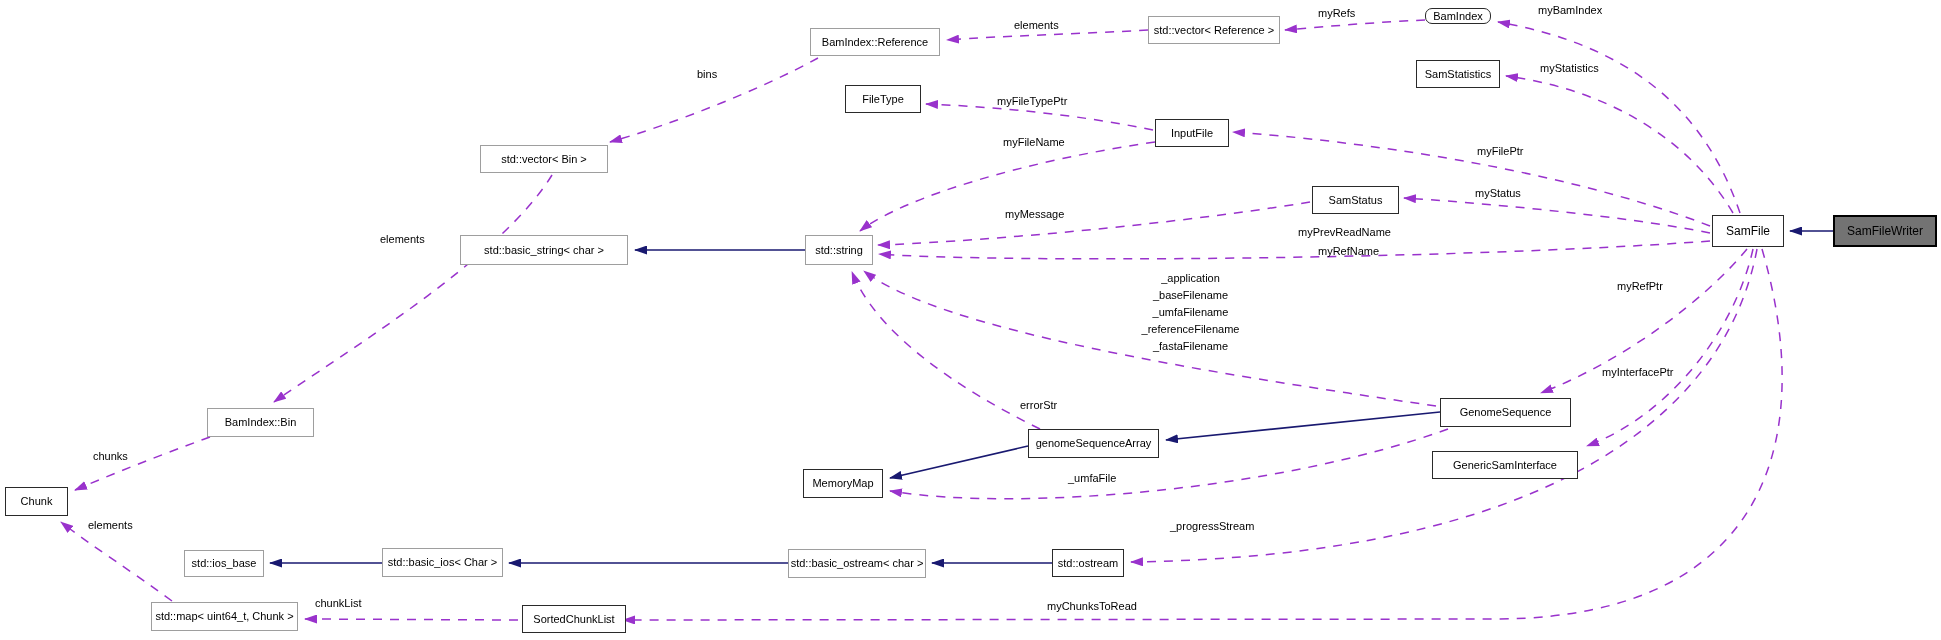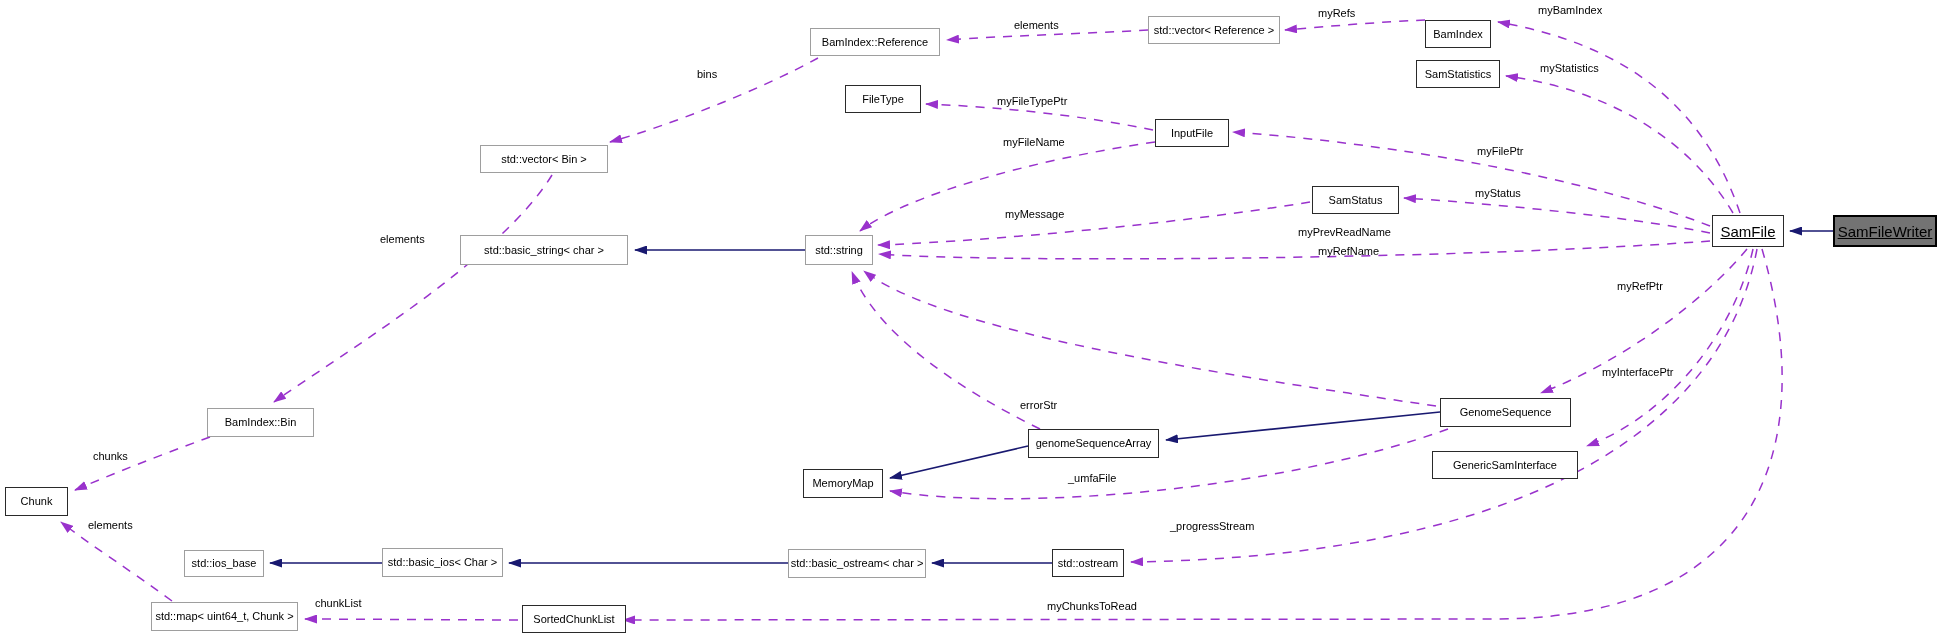--- a/index.html
+++ b/index.html
@@ -8,21 +8,21 @@
     font-family:"Liberation Sans", sans-serif; overflow:hidden;
   }
   #edges { position:absolute; left:0; top:0; width:1941px; height:640px; }
   .node {
     position:absolute; box-sizing:border-box; background:#ffffff;
     border:1px solid #9e9e9e; color:#000;
     display:flex; align-items:center; justify-content:center;
     font-size:11px; line-height:1; white-space:nowrap; z-index:2;
   }
   .node.doc { border:1px solid #2a2a2a; }
-  .node.big { font-size:15px;text-decoration:underline; }
+  .node.big { font-size:12px; }
   .node.current { background:#737373; border:2px solid #000; }
   .elabel {
     position:absolute; color:#000; font-size:11px; line-height:1;
     white-space:nowrap; z-index:3;
   }
   .elabel.block { text-align:center; line-height:17px; }
 </style>
 </head>
 <body>
 
@@ -69,21 +69,21 @@
       <path d="M172,601 C130,570 90,545 61,522" marker-end="url(#aP)"></path>
       <path d="M1448,429 C1280,490 1020,512 890,491" marker-end="url(#aP)"></path>
       <path d="M1757,249 C1725,420 1540,556 1131,562" marker-end="url(#aP)"></path>
       <path d="M518,620 L305,619" marker-end="url(#aP)"></path>
       <path d="M1762,249 C1815,430 1775,616 1500,619 L623,620" marker-end="url(#aP)"></path>
     </g>
   </svg>
 
   <div class="node" style="left:810px;top:28px;width:130px;height:28px;">BamIndex::Reference</div>
   <div class="node" style="left:1148px;top:16px;width:132px;height:28px;">std::vector&lt; Reference &gt;</div>
-  <div class="node doc" style="left:1425px;top:20px;width:66px;height:28px;">BamIndex</div>
+  <div class="node doc" style="left:1425px;top:8px;width:66px;height:16px;border-radius:7px;">BamIndex</div>
   <div class="node doc" style="left:1416px;top:60px;width:84px;height:28px;">SamStatistics</div>
   <div class="node doc" style="left:845px;top:85px;width:76px;height:28px;">FileType</div>
   <div class="node doc" style="left:1155px;top:119px;width:74px;height:28px;">InputFile</div>
   <div class="node" style="left:480px;top:145px;width:128px;height:28px;">std::vector&lt; Bin &gt;</div>
   <div class="node" style="left:460px;top:235px;width:168px;height:30px;">std::basic_string&lt; char &gt;</div>
   <div class="node" style="left:805px;top:235px;width:68px;height:30px;">std::string</div>
   <div class="node doc" style="left:1312px;top:186px;width:87px;height:28px;">SamStatus</div>
   <div class="node doc big" style="left:1712px;top:215px;width:72px;height:32px;">SamFile</div>
   <div class="node current big" style="left:1833px;top:215px;width:104px;height:32px;">SamFileWriter</div>
   <div class="node" style="left:207px;top:408px;width:107px;height:29px;">BamIndex::Bin</div>
@@ -104,20 +104,27 @@
   <div class="elabel" style="left:1538px;top:5px;">myBamIndex</div>
   <div class="elabel" style="left:1540px;top:63px;">myStatistics</div>
   <div class="elabel" style="left:697px;top:69px;">bins</div>
   <div class="elabel" style="left:997px;top:96px;">myFileTypePtr</div>
   <div class="elabel" style="left:1003px;top:137px;">myFileName</div>
   <div class="elabel" style="left:1477px;top:146px;">myFilePtr</div>
   <div class="elabel" style="left:1475px;top:188px;">myStatus</div>
   <div class="elabel" style="left:1005px;top:209px;text-align:right;">myMessage</div>
   <div class="elabel" style="left:1298px;top:227px;">myPrevReadName</div>
   <div class="elabel" style="left:1318px;top:246px;">myRefName</div>
+  <div class="elabel block" style="left:1118px;top:270px;width:145px;">
+    <div>_application</div>
+    <div>_baseFilename</div>
+    <div>_umfaFilename</div>
+    <div>_referenceFilename</div>
+    <div>_fastaFilename</div>
+  </div>
   <div class="elabel" style="left:380px;top:234px;">elements</div>
   <div class="elabel" style="left:1617px;top:281px;">myRefPtr</div>
   <div class="elabel" style="left:1602px;top:367px;">myInterfacePtr</div>
   <div class="elabel" style="left:1020px;top:400px;">errorStr</div>
   <div class="elabel" style="left:93px;top:451px;">chunks</div>
   <div class="elabel" style="left:88px;top:520px;">elements</div>
   <div class="elabel" style="left:1068px;top:473px;">_umfaFile</div>
   <div class="elabel" style="left:1170px;top:521px;">_progressStream</div>
   <div class="elabel" style="left:315px;top:598px;">chunkList</div>
   <div class="elabel" style="left:1047px;top:601px;">myChunksToRead</div>

